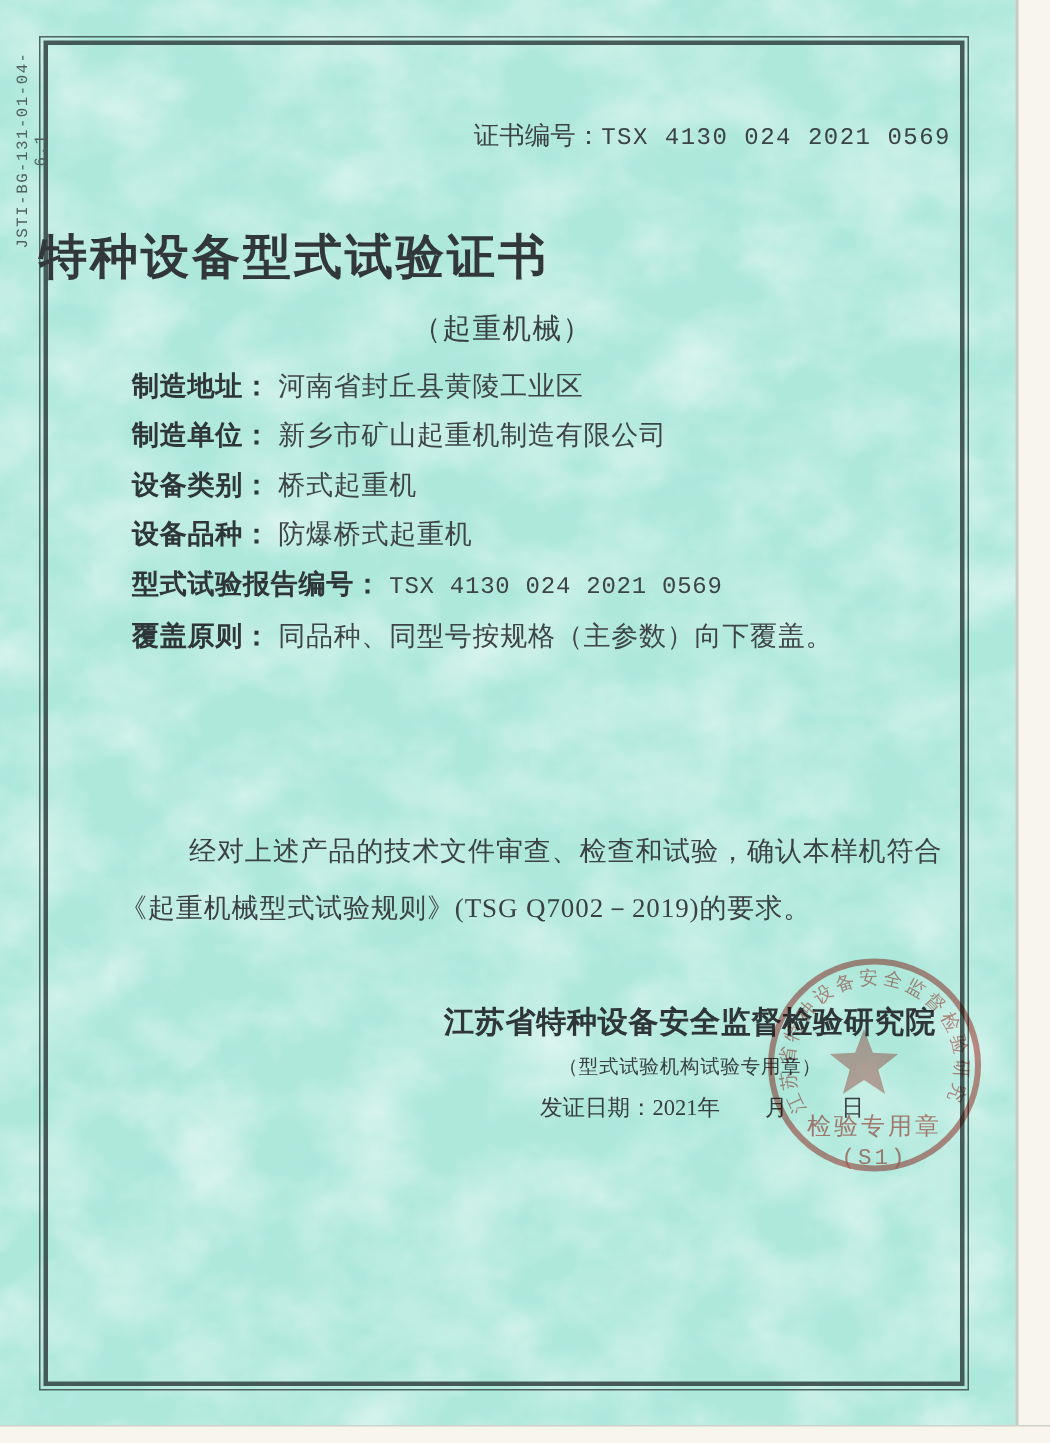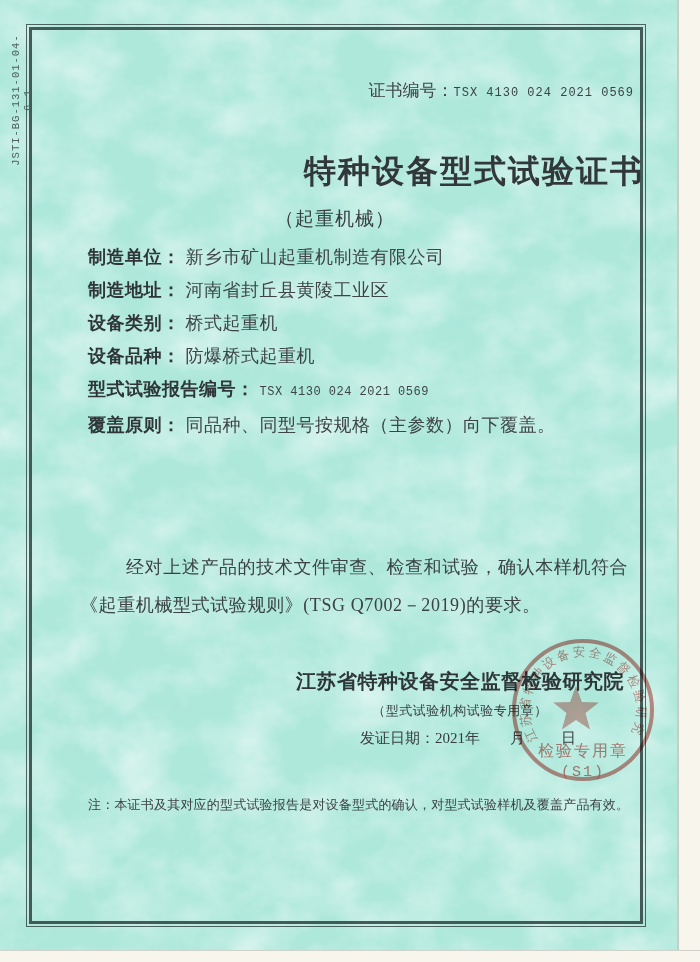--- a/index.html
+++ b/index.html
@@ -13,24 +13,24 @@
   .frame{position:absolute;left:26px;top:24px;width:618px;height:901px;
     border:1px solid rgba(56,74,72,.85);z-index:2;}
   .frame-inner{position:absolute;inset:2px;border:3px solid rgba(52,70,68,.88);}
   .spine{
     position:absolute;left:-53px;top:93px;width:140px;height:14px;z-index:2;
     transform:rotate(-90deg);text-align:center;
     font-family:"Liberation Mono","DejaVu Sans Mono",monospace;
     font-size:10.5px;letter-spacing:1px;color:#4e5f5c;
   }
   .cert-no{position:absolute;top:79px;right:66px;z-index:2;font-size:17px;white-space:nowrap;color:#3c4345;}
-  .mono{font-family:"Liberation Mono","DejaVu Sans Mono",monospace;font-size:12px;letter-spacing:1px;}
+  .mono{font-family:"Liberation Mono","DejaVu Sans Mono",monospace;font-size:16px;letter-spacing:1px;}
   .title{
     position:absolute;left:26px;top:150px;width:618px;margin:0;z-index:2;
-    text-align:right;font-size:32px;font-weight:bold;letter-spacing:2px;color:#32383a;
+    text-align:left;font-size:32px;font-weight:bold;letter-spacing:2px;color:#32383a;
   }
   .subtitle{position:absolute;left:26px;top:206px;width:618px;z-index:2;
     text-align:center;font-size:19px;letter-spacing:1px;color:#384042;font-family:Liberation Serif, serif;}
   .fields{position:absolute;left:88px;top:241px;right:60px;z-index:2;}
   .frow{line-height:33px;white-space:nowrap;font-size:18px;}
   .frow.gap-above{margin-top:7px;}
   .flabel{font-weight:bold;color:#2f3638;letter-spacing:.5px;margin-right:5px;}
   .fvalue{color:#3e4547;letter-spacing:.5px;}
   .u{text-decoration:underline;text-underline-offset:3px;}
   .vpart{margin-right:4px;}
@@ -79,24 +79,24 @@
 
   <div class="cert-no">
     <span>证书编号：</span><span class="mono">TSX 4130 024 2021 0569</span>
   </div>
 
   <h1 class="title">特种设备型式试验证书</h1>
   <div class="subtitle">（起重机械）</div>
 
   <div class="fields">
     <div class="frow">
-      <span class="flabel">制造单位：</span><span class="fvalue">新乡市矿山起重机制造有限公司</span>
+      <span class="flabel">制造地址：</span><span class="fvalue">河南省封丘县黄陵工业区</span>
     </div>
     <div class="frow">
-      <span class="flabel">制造地址：</span><span class="fvalue">河南省封丘县黄陵工业区</span>
+      <span class="flabel">制造单位：</span><span class="fvalue">新乡市矿山起重机制造有限公司</span>
     </div>
     <div class="frow">
       <span class="flabel">设备类别：</span><span class="fvalue">桥式起重机</span>
     </div>
     <div class="frow">
       <span class="flabel">设备品种：</span><span class="fvalue">防爆桥式起重机</span>
     </div>
     <div class="frow">
       <span class="flabel">型式试验报告编号：</span><span class="fvalue mono">TSX 4130 024 2021 0569</span>
     </div>
@@ -120,18 +120,17 @@
       <polygon points="78,56 83.9,71.9 100.8,72.6 87.5,83.1 92.1,99.4 78,90 63.9,99.4 68.5,83.1 55.2,72.6 72.1,71.9" fill="#c2413a" fill-opacity="0.55"></polygon>
       <path id="ringPath" d="M 40.8 111 A 54 54 0 1 1 129.2 111" fill="none"></path>
       <text font-size="12.5" fill="#c2413a" fill-opacity="0.72" letter-spacing="2.6" font-family="Liberation Serif, DejaVu Serif, serif">
         <textPath href="#ringPath" startOffset="2">江苏省特种设备安全监督检验研究院</textPath>
       </text>
       <text x="85" y="126" text-anchor="middle" font-size="16" letter-spacing="2" fill="#c2413a" fill-opacity="0.8" font-family="Liberation Serif, DejaVu Serif, serif">检验专用章</text>
       <text x="85" y="146" text-anchor="middle" font-size="15" letter-spacing="2" fill="#c2413a" fill-opacity="0.8" font-family="Liberation Mono, DejaVu Sans Mono, monospace">(S1)</text>
     </g>
   </svg>
 
-  <div class="footnote">注：本证书及其对应的型式试验报告是对设备型式的确认，对型式试验样机及覆盖产品有效。</div>
 
   <div class="scan-edge-right"></div>
   <div class="scan-edge-bottom"></div>
 
 </div>
 
 </body></html>

